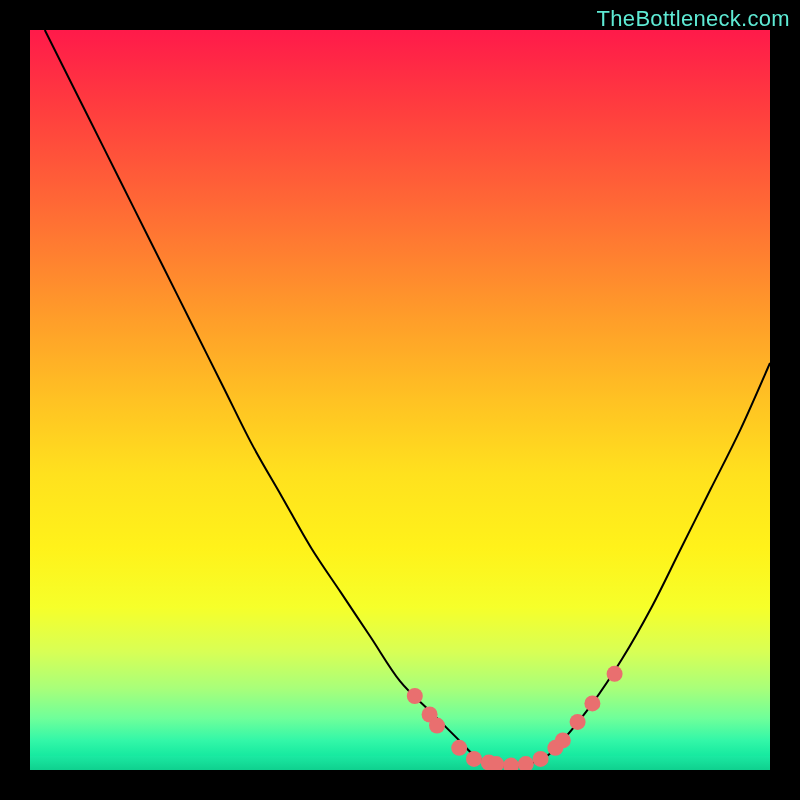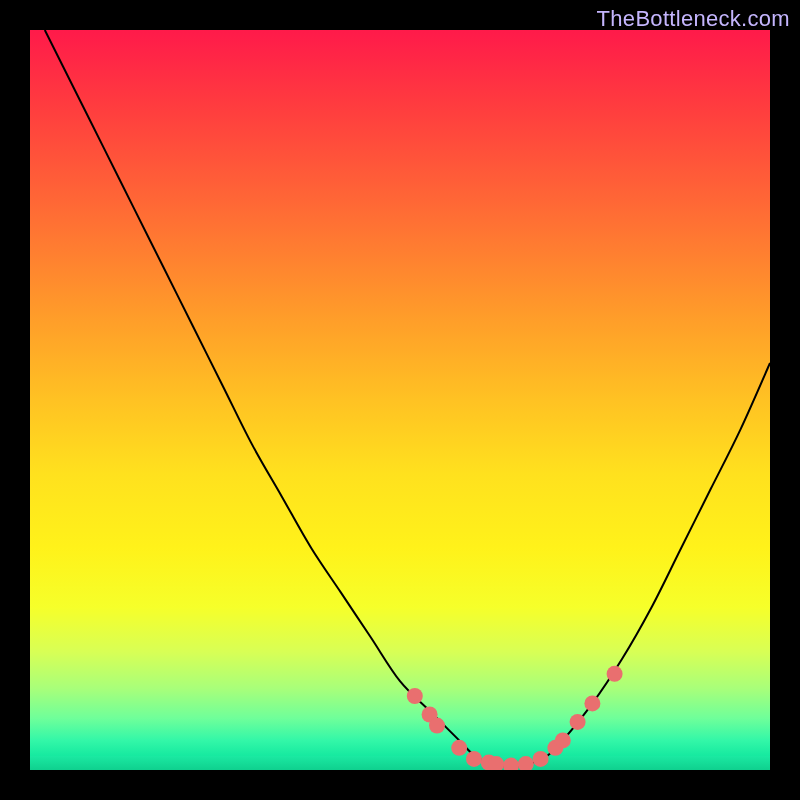--- a/index.html
+++ b/index.html
@@ -14,21 +14,21 @@
   .frame {
     position: relative;
     width: 800px;
     height: 800px;
     background: #000;
   }
   .watermark {
     position: absolute;
     top: 6px;
     right: 10px;
-    color: #c4b5fd;
+    color: #5eead4;
     font-size: 22px;
     font-weight: 500;
     letter-spacing: 0.3px;
     z-index: 10;
   }
   .plot-area {
     position: absolute;
     left: 30px;
     top: 30px;
     width: 740px;

